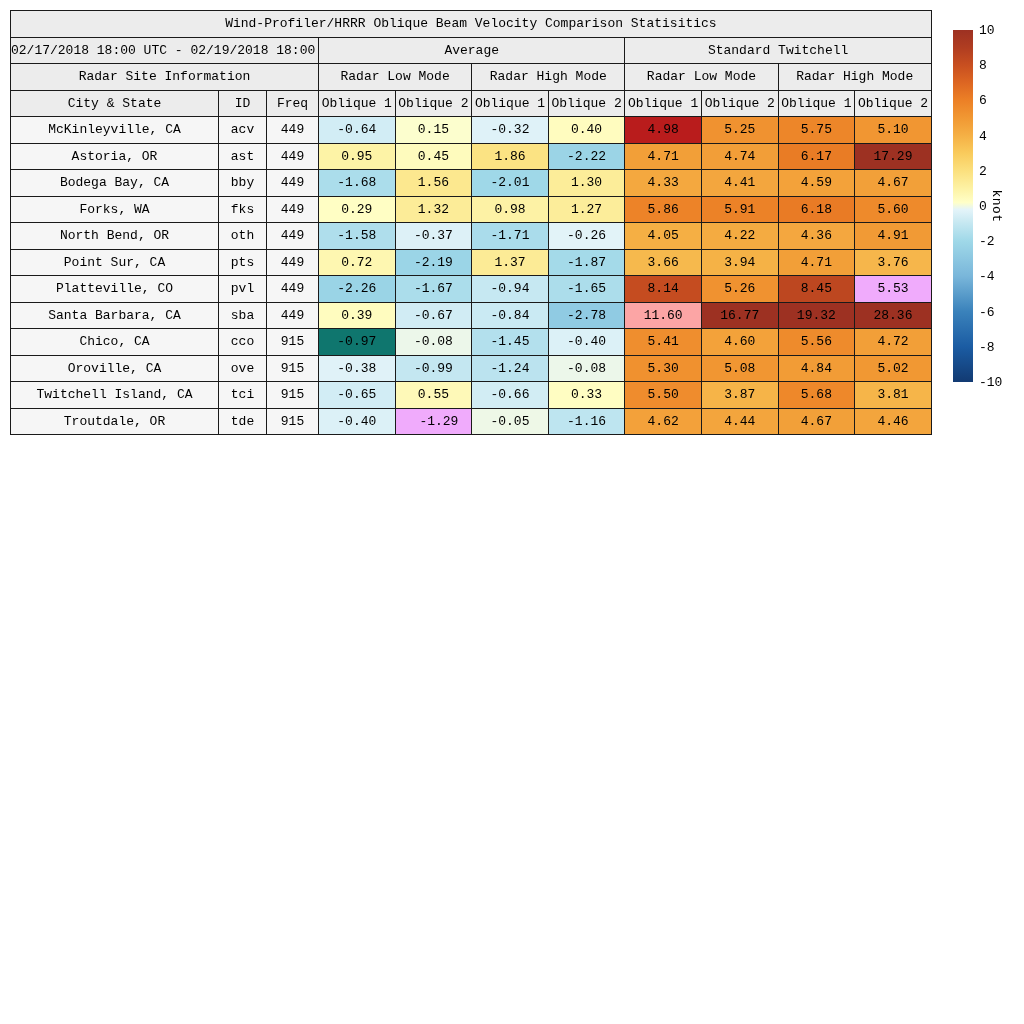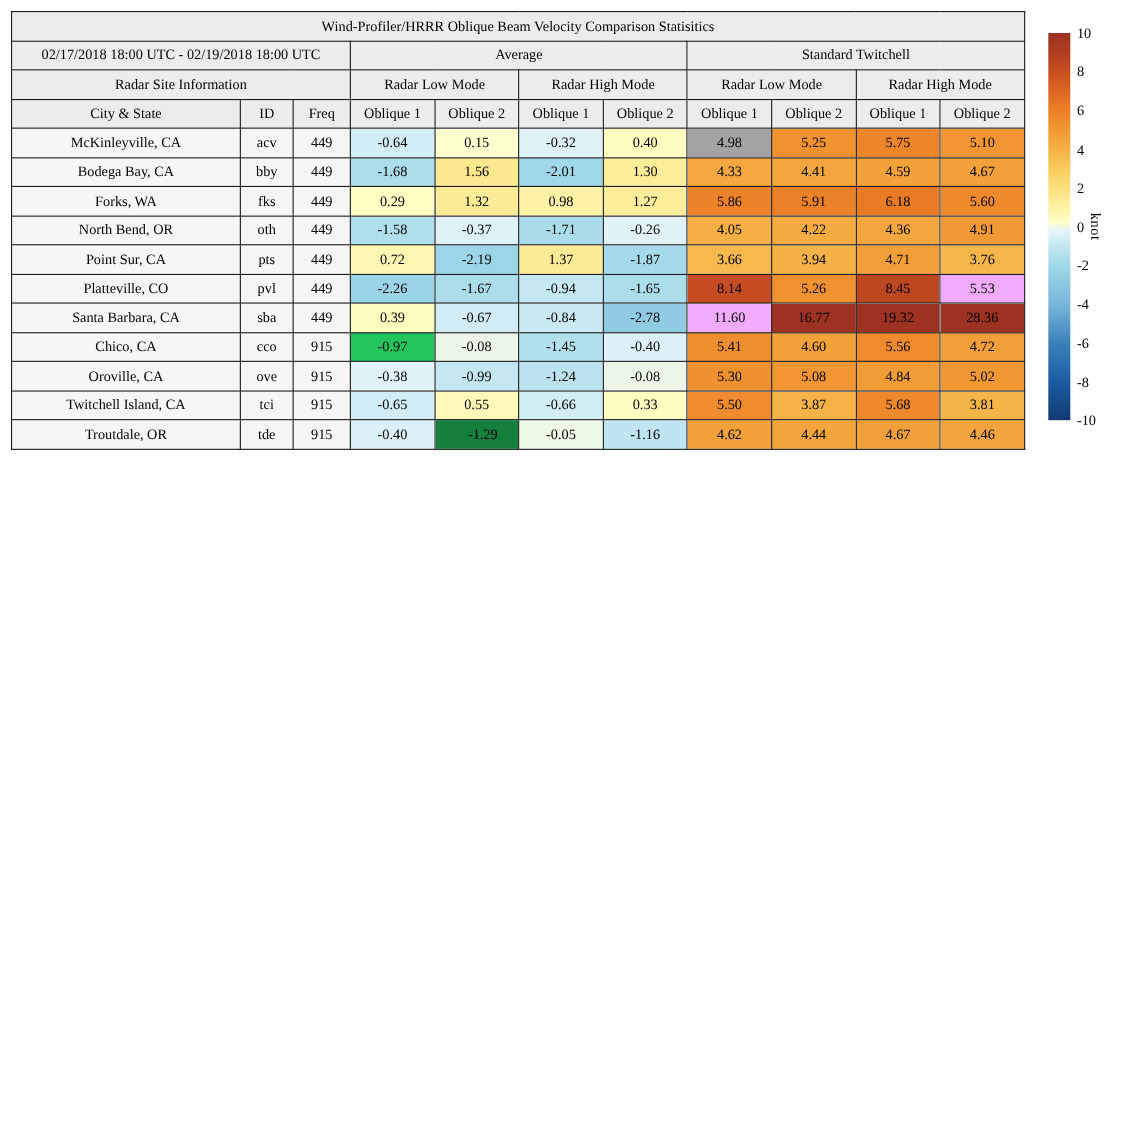--- a/index.html
+++ b/index.html
@@ -1,18 +1,18 @@
 <!DOCTYPE html>
 <html><head>
 <meta charset="utf-8">
 <style>
   html,body { margin:0; padding:0; background:#ffffff; }
   .canvas {
     position:relative; width:1024px; height:787px; background:#ffffff;
-    font-family:Liberation Serif, serif; color:#000;
+    font-family:Liberation Mono, monospace; color:#000;
   }
   table.stats {
     position:absolute; left:10px; top:10px; width:921px;
     border-collapse:collapse; table-layout:fixed;
     font-size:13px; color:#000;
   }
   table.stats th, table.stats td {
     border:1px solid #1a1a1a; text-align:center; vertical-align:middle;
     padding:0; height:25.5px; font-weight:normal;
     white-space:nowrap; overflow:hidden;
@@ -83,24 +83,37 @@
     </thead>
     <tbody id="tbody">
         <tr>
           <td class="site">McKinleyville, CA</td>
           <td class="site">acv</td>
           <td class="site">449</td>
           <td style="background: rgb(210, 237, 245);">-0.64</td>
           <td style="background: rgb(252, 254, 206);">0.15</td>
           <td style="background: rgb(223, 242, 248);">-0.32</td>
           <td style="background: rgb(255, 252, 191);">0.40</td>
-          <td style="background: #a3a3a3; text-align: center;">4.98</td>
+          <td style="background: #b91c1c; text-align: center;">4.98</td>
           <td style="background: rgb(240, 146, 48);">5.25</td>
           <td style="background: rgb(237, 134, 41);">5.75</td>
           <td style="background: rgb(241, 150, 50);">5.10</td>
+        </tr>
+        <tr>
+          <td class="site">Astoria, OR</td>
+          <td class="site">ast</td>
+          <td class="site">449</td>
+          <td style="background: rgb(253, 243, 166);">0.95</td>
+          <td style="background: rgb(254, 251, 189);">0.45</td>
+          <td style="background: rgb(251, 227, 131);">1.86</td>
+          <td style="background: rgb(155, 212, 230);">-2.22</td>
+          <td style="background: rgb(242, 159, 56);">4.71</td>
+          <td style="background: rgb(242, 158, 56);">4.74</td>
+          <td style="background: rgb(233, 124, 37);">6.17</td>
+          <td style="background: rgb(157, 49, 34);">17.29</td>
         </tr>
         <tr>
           <td class="site">Bodega Bay, CA</td>
           <td class="site">bby</td>
           <td class="site">449</td>
           <td style="background: rgb(171, 221, 235);">-1.68</td>
           <td style="background: rgb(252, 232, 143);">1.56</td>
           <td style="background: rgb(159, 216, 232);">-2.01</td>
           <td style="background: rgb(252, 237, 153); margin-top: 46px;">1.30</td>
           <td style="background: rgb(244, 168, 63);">4.33</td>
@@ -161,30 +174,30 @@
           <td style="background: #f0abfc;">5.53</td>
         </tr>
         <tr>
           <td class="site">Santa Barbara, CA</td>
           <td class="site">sba</td>
           <td class="site">449</td>
           <td style="background: rgb(255, 252, 191);">0.39</td>
           <td style="background: rgb(209, 236, 244);">-0.67</td>
           <td style="background: rgb(202, 234, 243);">-0.84</td>
           <td style="background: rgb(144, 203, 227);">-2.78</td>
-          <td style="background: #f0abfc; margin-left: 36px;">11.60</td>
+          <td style="background: #fca5a5; margin-left: 36px;">11.60</td>
           <td style="background: rgb(157, 49, 34);">16.77</td>
           <td style="background: rgb(157, 49, 34);">19.32</td>
           <td style="background: rgb(157, 49, 34);">28.36</td>
         </tr>
         <tr>
           <td class="site">Chico, CA</td>
           <td class="site">cco</td>
           <td class="site">915</td>
-          <td style="background: #22c55e;">-0.97</td>
+          <td style="background: #0f766e;">-0.97</td>
           <td style="background: rgb(236, 247, 234);">-0.08</td>
           <td style="background: rgb(179, 224, 237);">-1.45</td>
           <td style="background: rgb(220, 241, 247);">-0.40</td>
           <td style="background: rgb(239, 142, 46);">5.41</td>
           <td style="background: rgb(243, 162, 58);">4.60</td>
           <td style="background: rgb(238, 139, 44);">5.56</td>
           <td style="background: rgb(242, 159, 56);">4.72</td>
         </tr>
         <tr>
           <td class="site">Oroville, CA</td>
@@ -210,21 +223,21 @@
           <td style="background: rgb(239, 140, 45);">5.50</td>
           <td style="background: rgb(246, 180, 72);">3.87</td>
           <td style="background: rgb(238, 136, 42);">5.68</td>
           <td style="background: rgb(246, 181, 73);">3.81</td>
         </tr>
         <tr>
           <td class="site">Troutdale, OR</td>
           <td class="site">tde</td>
           <td class="site">915</td>
           <td style="background: rgb(220, 241, 247);">-0.40</td>
-          <td style="background: #15803d; padding-left: 11px;">-1.29</td>
+          <td style="background: #f0abfc; padding-left: 11px;">-1.29</td>
           <td style="background: rgb(238, 248, 231);">-0.05</td>
           <td style="background: rgb(190, 229, 240);">-1.16</td>
           <td style="background: rgb(243, 161, 58);">4.62</td>
           <td style="background: rgb(243, 165, 61);">4.44</td>
           <td style="background: rgb(242, 160, 57);">4.67</td>
           <td style="background: rgb(243, 165, 61);">4.46</td>
         </tr>
       </tbody>
   </table>
 

